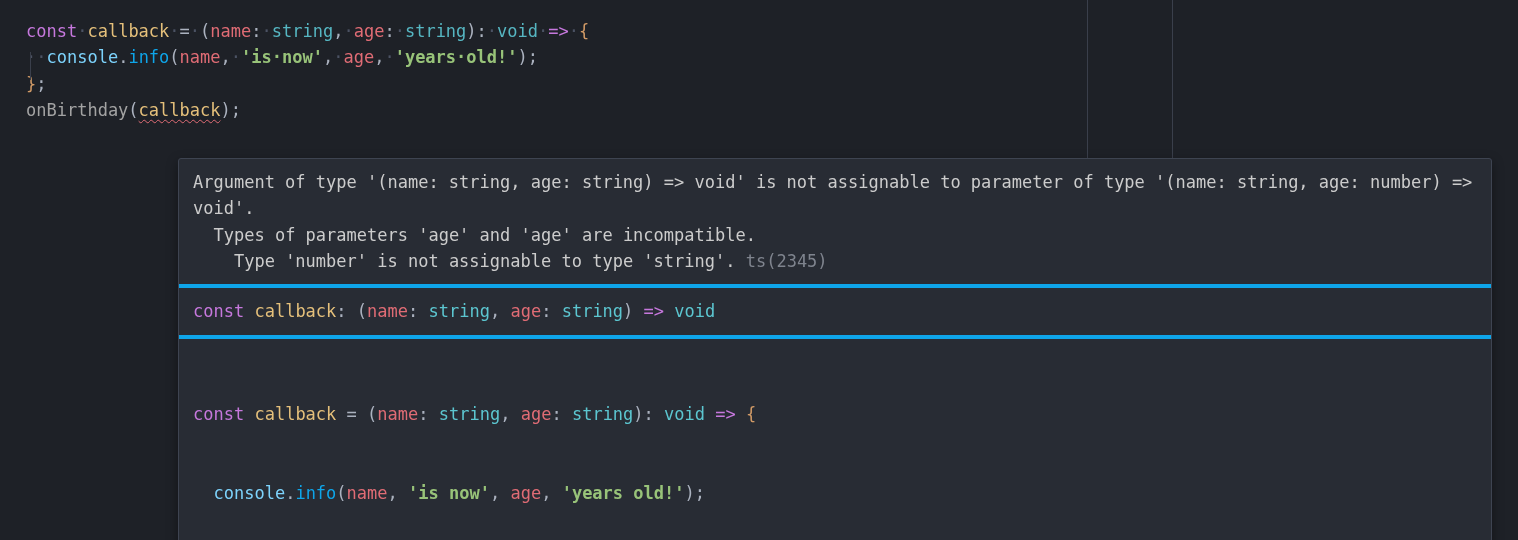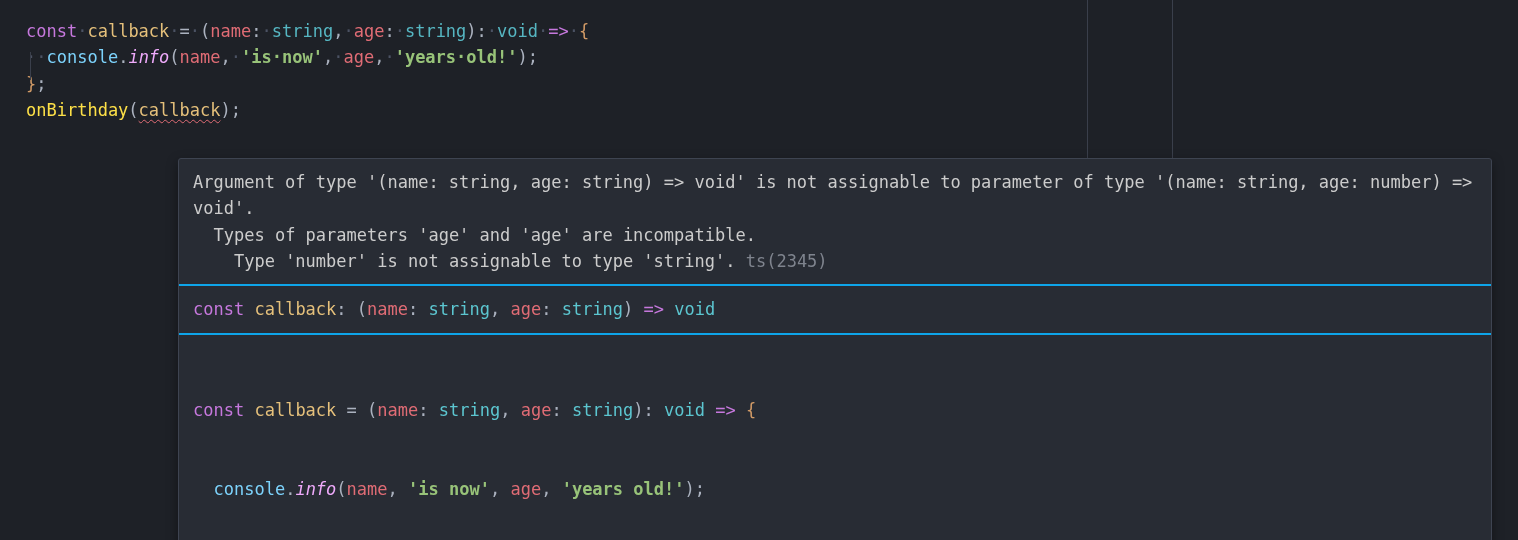--- a/index.html
+++ b/index.html
@@ -20,47 +20,47 @@
   }
   .code-line { white-space: pre; }
   .k-const { color: #c678dd; }
   .k-var { color: #e5c07b; }
   .k-op { color: #abb2bf; }
   .k-punc { color: #abb2bf; }
   .k-param { color: #e06c75; }
   .k-type { color: #56b6c2; }
   .k-type2 { color: #5cc6d0; }
   .k-obj { color: #7dd3fc; }
-  .k-prop { color: #f0abfc; font-style: italic; }
+  .k-prop { color: #0ea5e9; }
   .k-str { color: #98c379; font-weight: bold; }
   .k-arrow { color: #c678dd; }
   .k-brace { color: #d19a66; }
   .k-ws { color: #4b5263; }
-  .k-call { color: #fde047; }
+  .k-call { color: #a3a3a3; }
   .err-underline {
     text-decoration: underline wavy #e06c75;
     text-decoration-thickness: 1.4px;
     text-underline-offset: 3px;
     color: #e5c07b;
   }
   .hover-popup {
     position: absolute;
     left: 178px;
     top: 158px;
     width: 1314px;
     background: #282c34;
     border: 1px solid #3e4451;
     border-radius: 3px;
     font-size: 17px;
     line-height: 1.55;
     box-shadow: 0 4px 12px rgba(0,0,0,0.4);
   }
   .hover-section {
     padding: 10px 14px;
-    border-bottom: 2px solid #0ea5e9;
+    border-bottom: 4px solid #0ea5e9;
     white-space: pre-wrap;
   }
   .hover-section:last-child { border-bottom: none; }
   .err-text { color: #cccccc; }
   .err-code { color: #7f848e; }
   .sig-line { white-space: pre; }
   .ruler1 { position: absolute; top: 0; left: 1087px; width: 1px; height: 540px; background: #3a3f4b; }
   .ruler2 { position: absolute; top: 0; left: 1172px; width: 1px; height: 540px; background: #3a3f4b; }
   .indent-guide { position: absolute; top: 52px; left: 30px; width: 1px; height: 28px; background: #3a3f4b; }
 </style>

